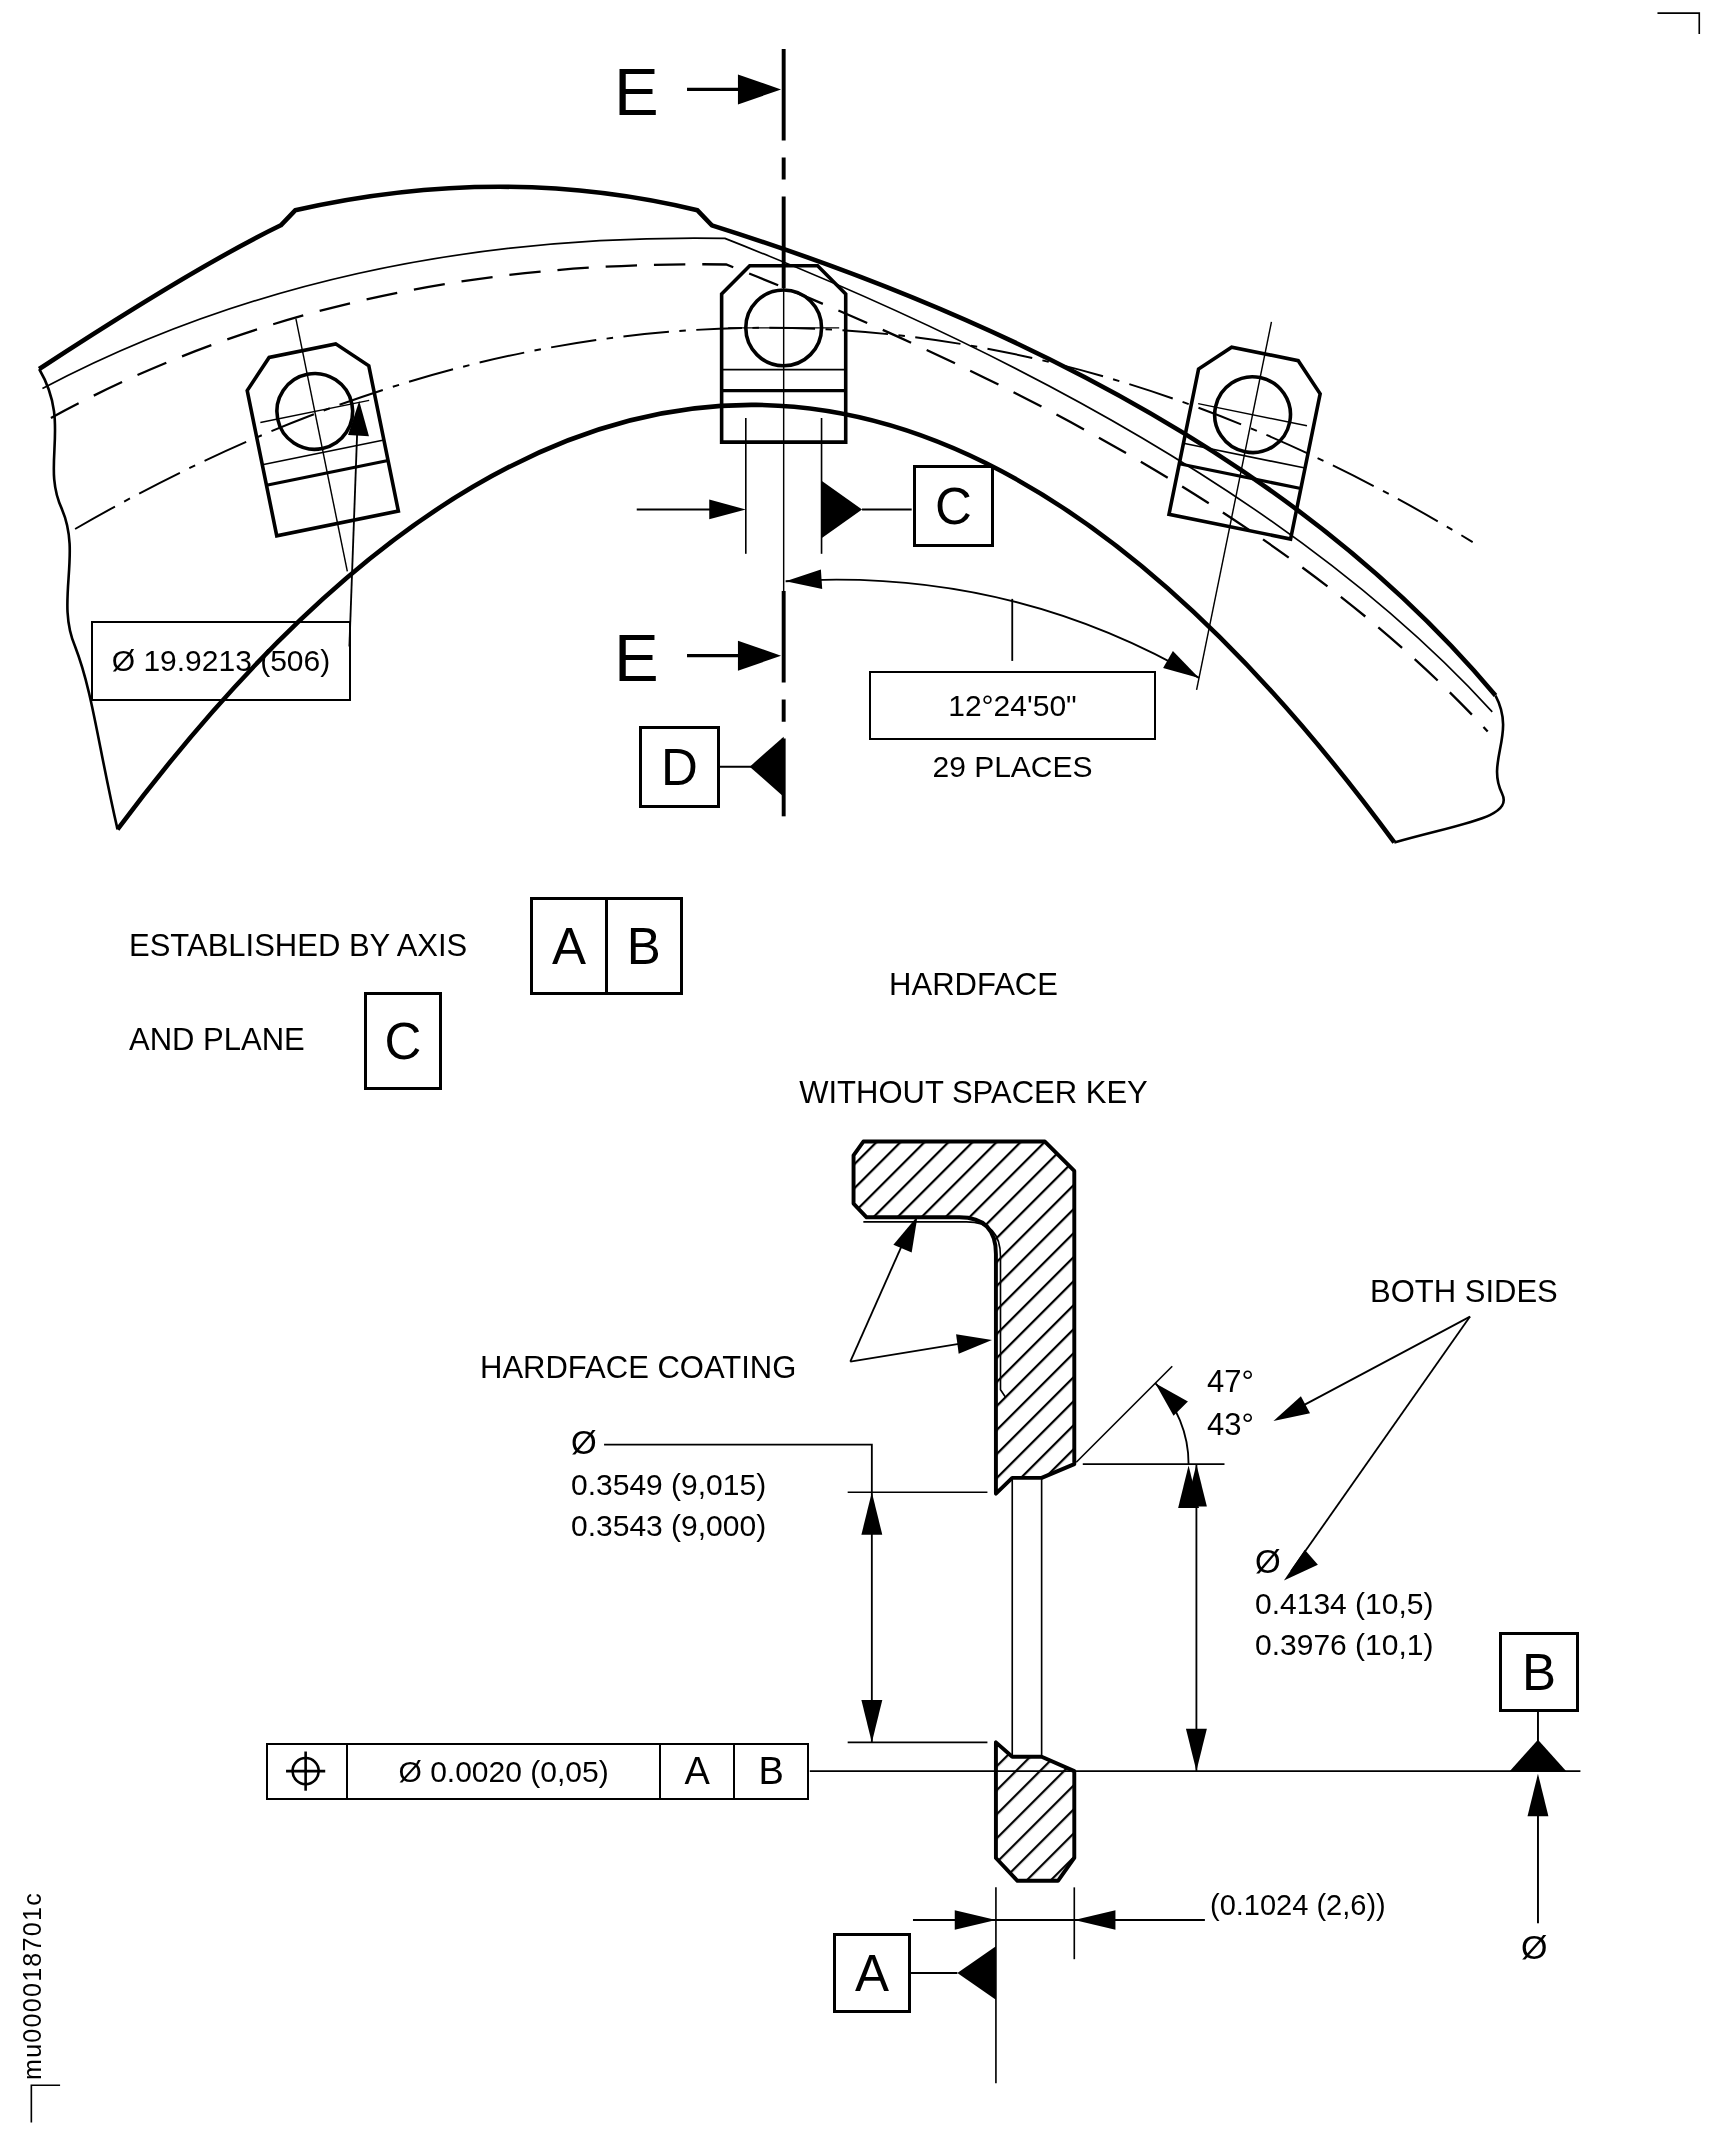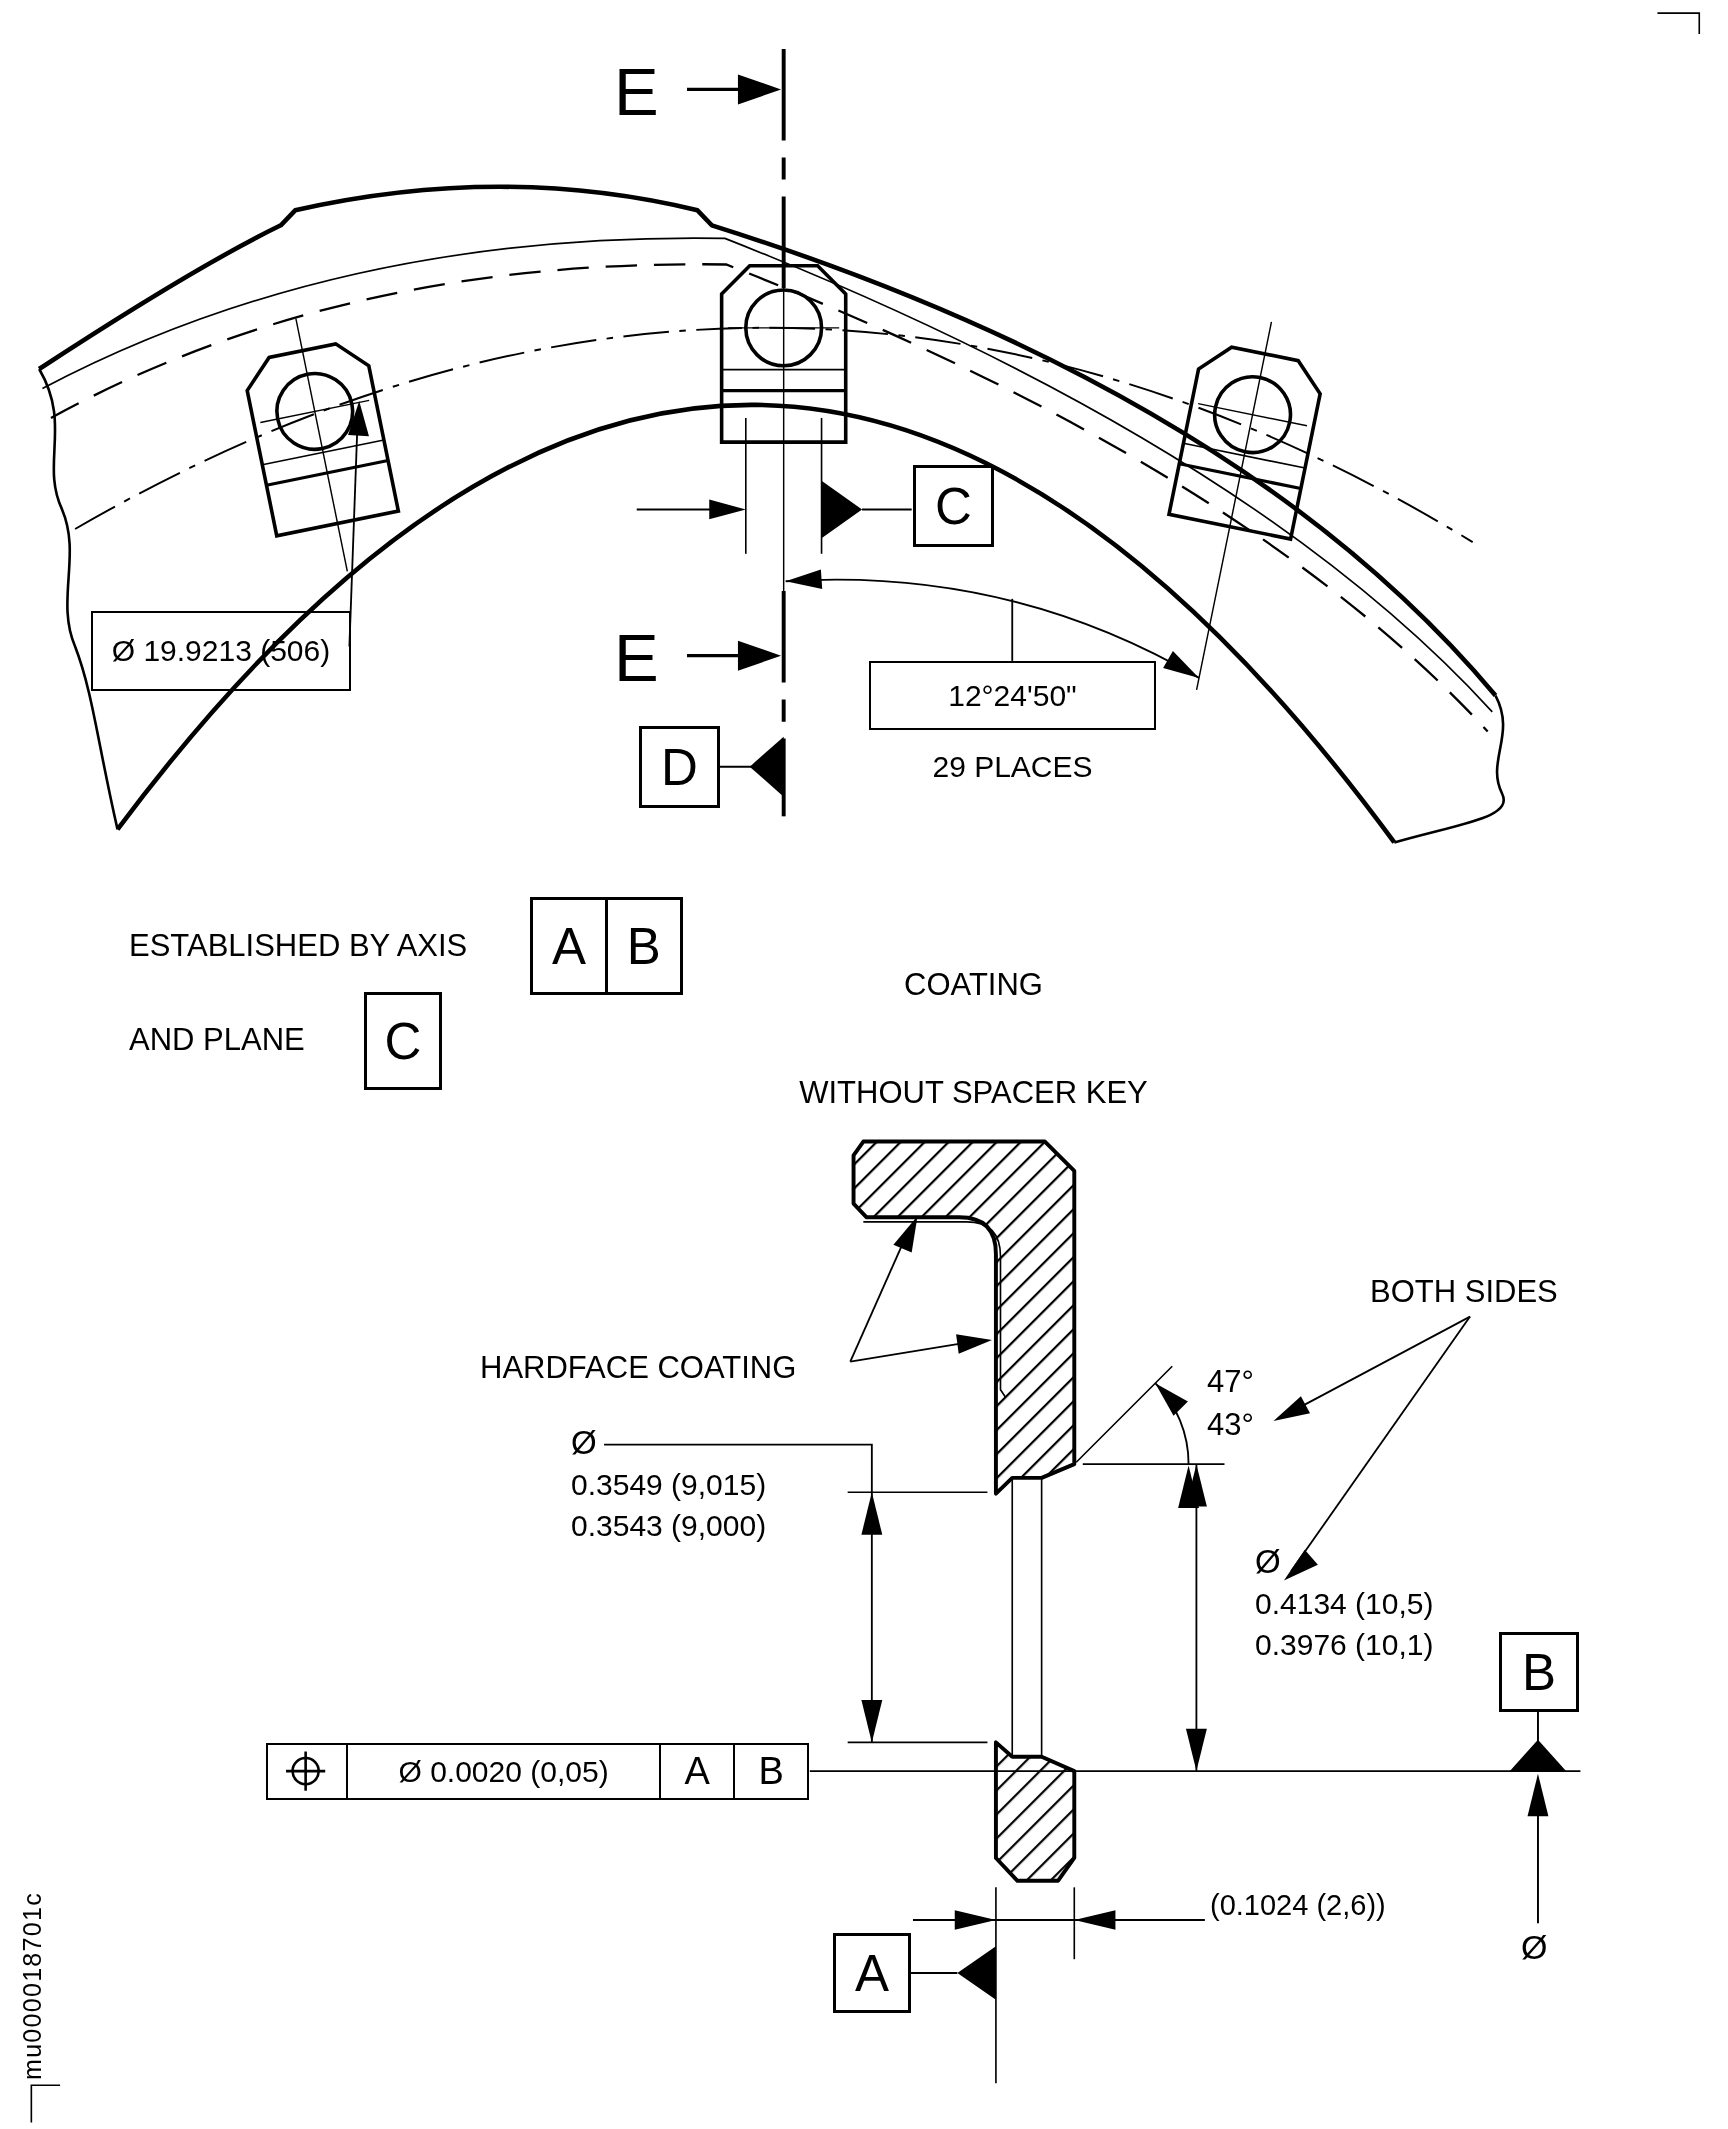--- a/index.html
+++ b/index.html
@@ -1,21 +1,21 @@
 <!DOCTYPE html>
 <html style="font-size:10.5px"><head>
 <meta charset="utf-8">
 <style>
   html,body{margin:0;padding:0;background:#fff;}
   #page{position:relative;width:1728px;height:2129px;background:#ffffff;
         font-family:"Liberation Sans", sans-serif;color:#000;overflow:hidden;}
   .abs{position:absolute;}
   .txt{white-space:nowrap;line-height:1.12;}
   .ctr{display:flex;align-items:center;justify-content:center;text-align:center;}
-  .box{border:2.6px solid #000;box-sizing:border-box;}
+  .box{border:2.6px solid #000;box-sizing:border-box;margin-top:10px;}
   .dbox{border:3.3px solid #000;box-sizing:border-box;font-size:51px;}
   svg{position:absolute;left:0;top:0;}
   .fcf{display:flex;box-sizing:border-box;border:2.6px solid #000;height:57px;}
   .fcf>div{box-sizing:border-box;display:flex;align-items:center;justify-content:center;height:100%;}
   .fcf>div+div{border-left:2.6px solid #000;}
 </style>
 </head>
 <body>
 
 <div id="page">
@@ -217,21 +217,21 @@
       </div>
   <div class="ctr dbox" style="width:78px;height:98px;margin-left:-3.3px;">
     <span>B</span>
       </div>
 </div>
 <div class="abs txt" style="left:129px;top:1023px;font-size:31px;text-align:right;">AND PLANE</div>
 <div class="abs ctr dbox" style="left:364px;top:992px;width:78px;height:98px;">
       <span>C</span>
     </div>
 
-<div class="abs ctr txt" style="left:843px;top:968px;width:261px;font-size:31px;">COATING</div>
+<div class="abs ctr txt" style="left:843px;top:968px;width:261px;font-size:31px;">HARDFACE</div>
 <div class="abs ctr txt" style="left:771px;top:1076px;width:405px;font-size:31px;">WITHOUT SPACER KEY</div>
 
 <div class="abs txt" style="left:480px;top:1351px;font-size:31px;">HARDFACE COATING</div>
 
 <div class="abs txt" style="left:1370px;top:1275px;font-size:31px;">BOTH SIDES</div>
 
 <div class="abs txt" style="left:1207px;top:1365px;font-size:31px;">47°</div>
 <div class="abs txt" style="left:1207px;top:1408px;font-size:31px;">43°</div>
 
 <div class="abs txt" style="left:571px;top:1425px;font-size:33px;">Ø</div>

